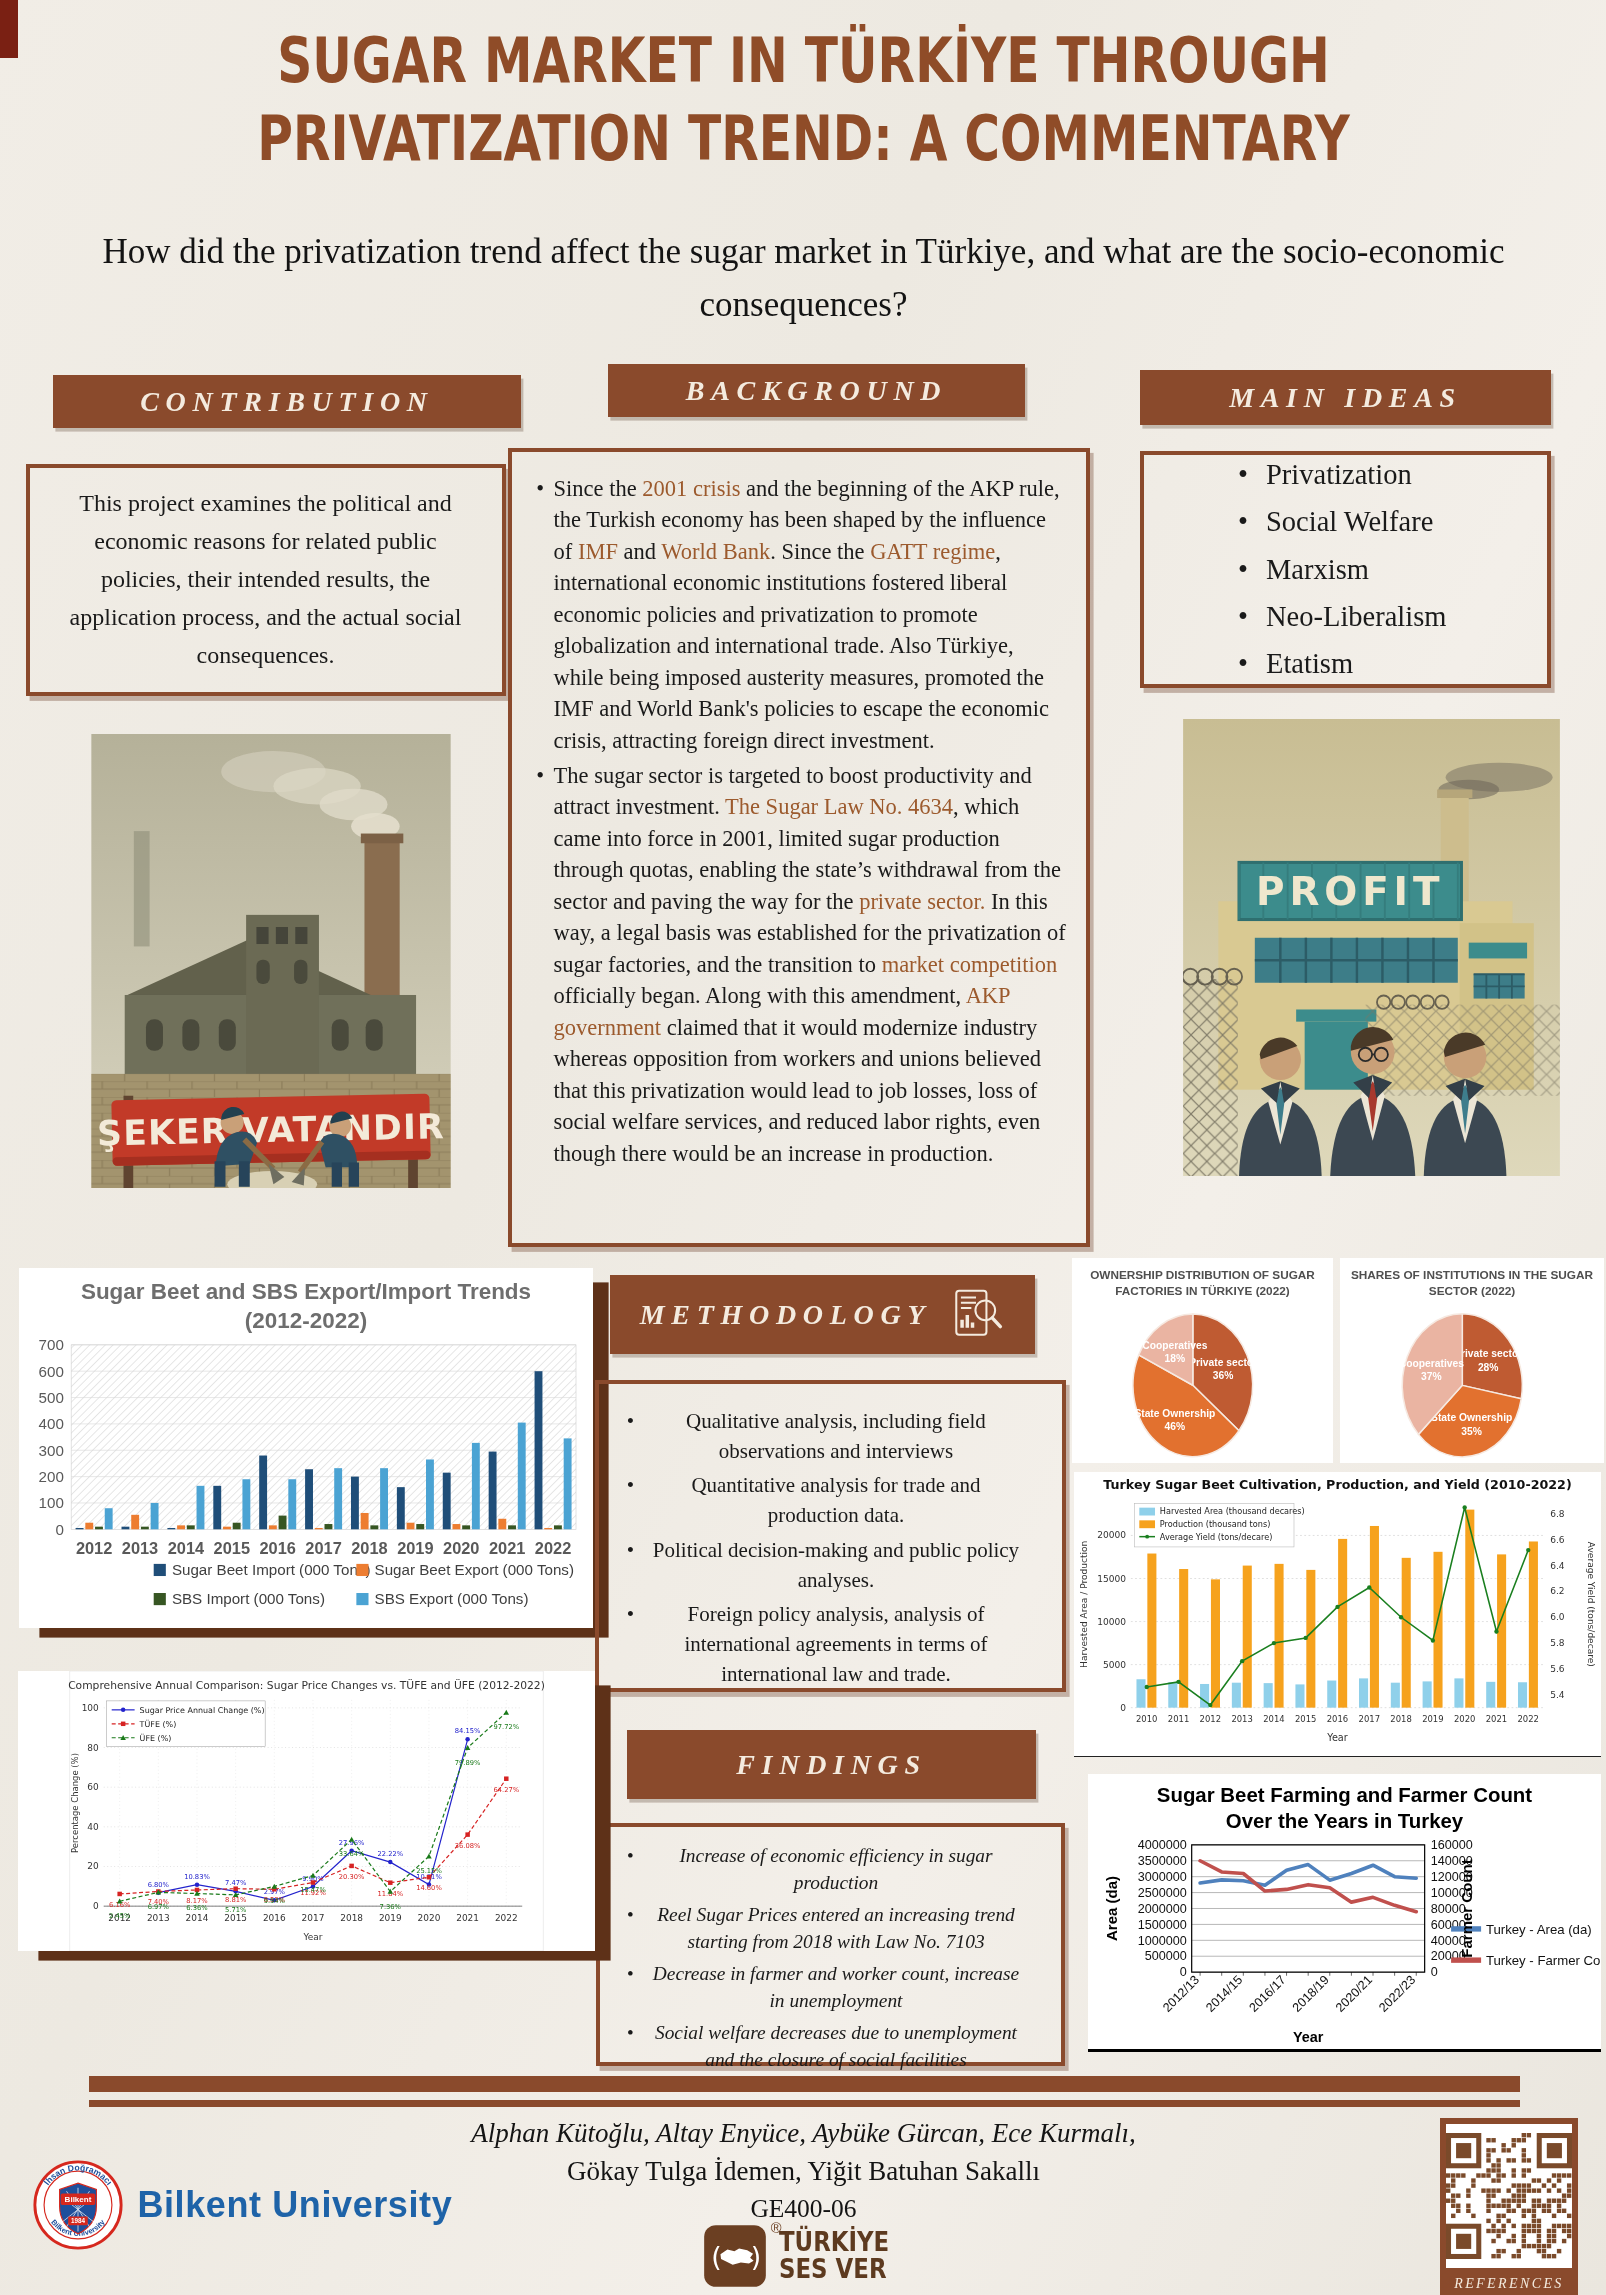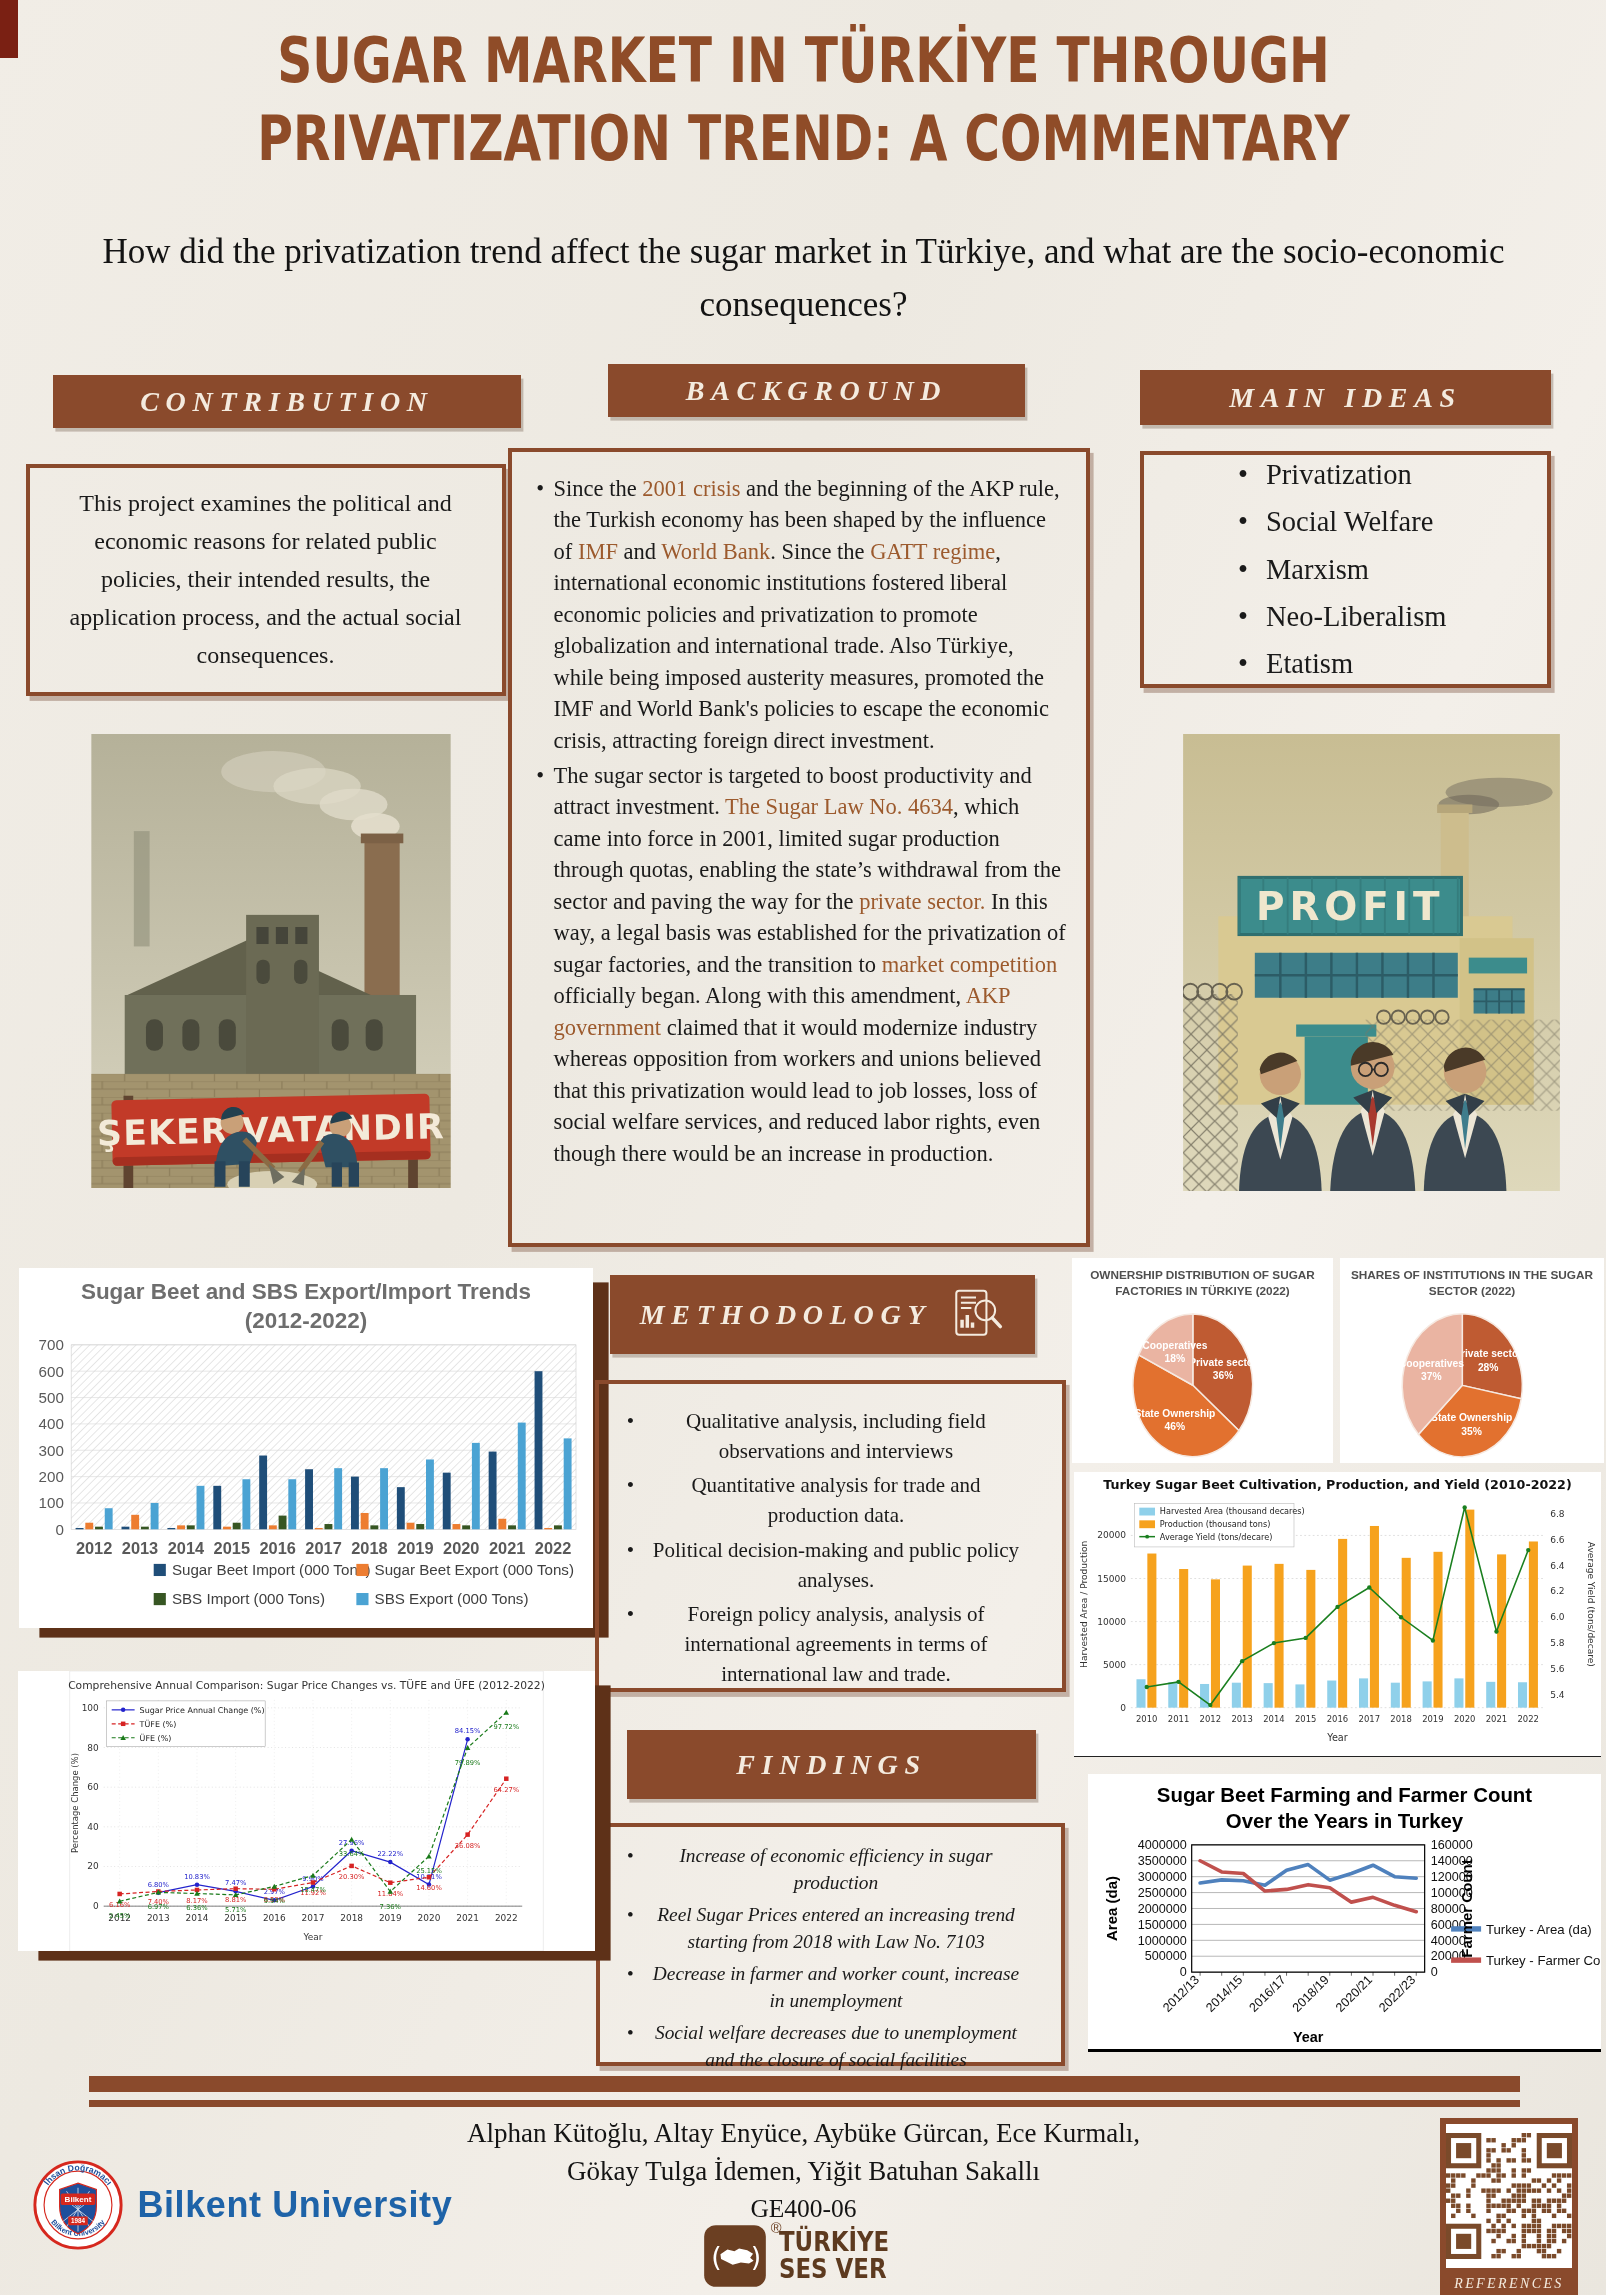--- a/index.html
+++ b/index.html
@@ -48,32 +48,32 @@
   #card-compare{left:18px;top:1671px;width:577px;height:280px;box-shadow:18px 12px 0 -2.4px #5e3118;}
   #card-pie1{left:1072px;top:1258px;width:261px;height:205px;text-decoration:underline;}
   #card-pie2{left:1340px;top:1258px;width:264px;height:205px;}
   #card-cult{left:1074px;top:1472px;width:527px;height:285px;border-bottom:1.8px solid #222;}
   #card-farmer{left:1088px;top:1774px;width:513px;height:278px;border-bottom:3px solid #000;}
   .card svg{display:block;width:100%;height:100%;}
 
   
   .illus{position:absolute;}
   #illus-left{left:91px;top:734px;width:360px;height:454px;}
-  #illus-right{left:1183px;top:734px;width:377px;height:457px;border-radius:7px;}
+  #illus-right{left:1183px;top:719px;width:377px;height:457px;border-radius:7px;}
   .illus svg{display:block;width:100%;height:100%;}
 
   
   .method-icon{width:58px;height:58px;flex:none;}
 
   
   .sep{position:absolute;left:89px;width:1431px;background:#8a4a2c;}
   #sep1{top:2076px;height:16px;}
   #sep2{top:2100px;height:7.3px;}
   .footer-line{position:absolute;left:0;right:0;text-align:center;font-size:27px;line-height:1.25;color:#141414;}
-  #authors1{top:2117px;}
+  #authors1{top:2117px;font-style:italic;}
   #authors2{top:2155px;}
   #course{top:2193px;font-size:25.5px;}
   #sesver{position:absolute;left:0;right:0;top:2224px;display:flex;justify-content:center;align-items:center;gap:12px;}
   .sesver-icon{position:relative;width:64px;height:64px;}
   .sesver-reg{position:absolute;right:-14.6px;top:-3.6px;font-family:"Liberation Sans",sans-serif;font-size:14.6px;color:#6b3f22;}
   .sesver-text{font-family:"DejaVu Sans",sans-serif;font-weight:800;font-size:26px;line-height:1.04;color:#5d3a1f;
     transform:scaleX(.88);transform-origin:0 50%;}
   #bilkent{position:absolute;left:32px;top:2159px;display:flex;align-items:center;gap:13.4px;}
   .bilkent-word{font-family:"Liberation Sans",sans-serif;font-weight:700;font-size:36px;color:#1e63a8;letter-spacing:0.6px;}
   #qr-card{position:absolute;left:1440px;top:2118px;width:138px;height:188px;background:#fff;border:6px solid #8a4a2c;

